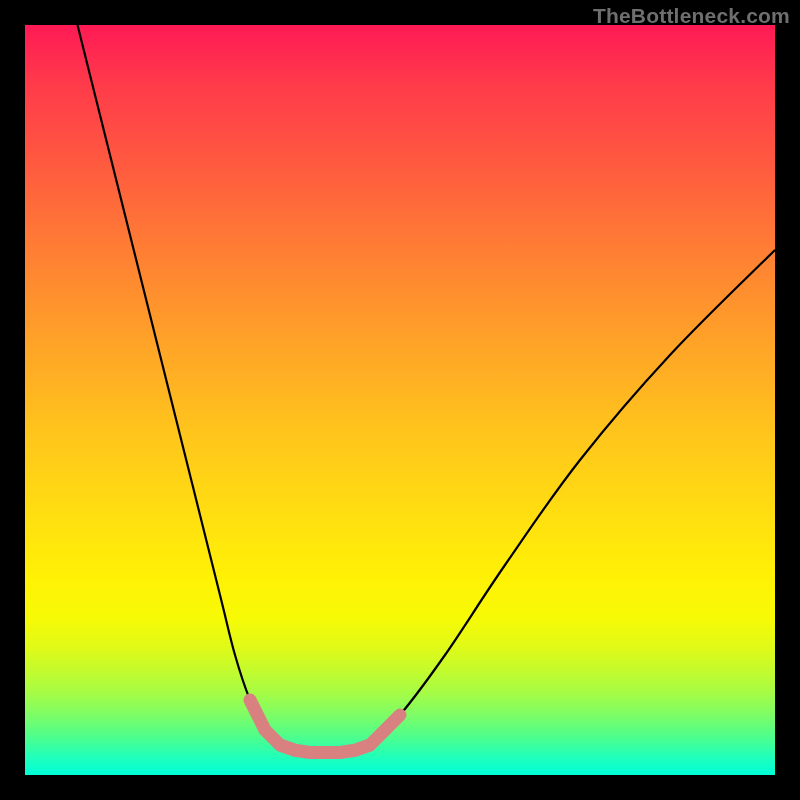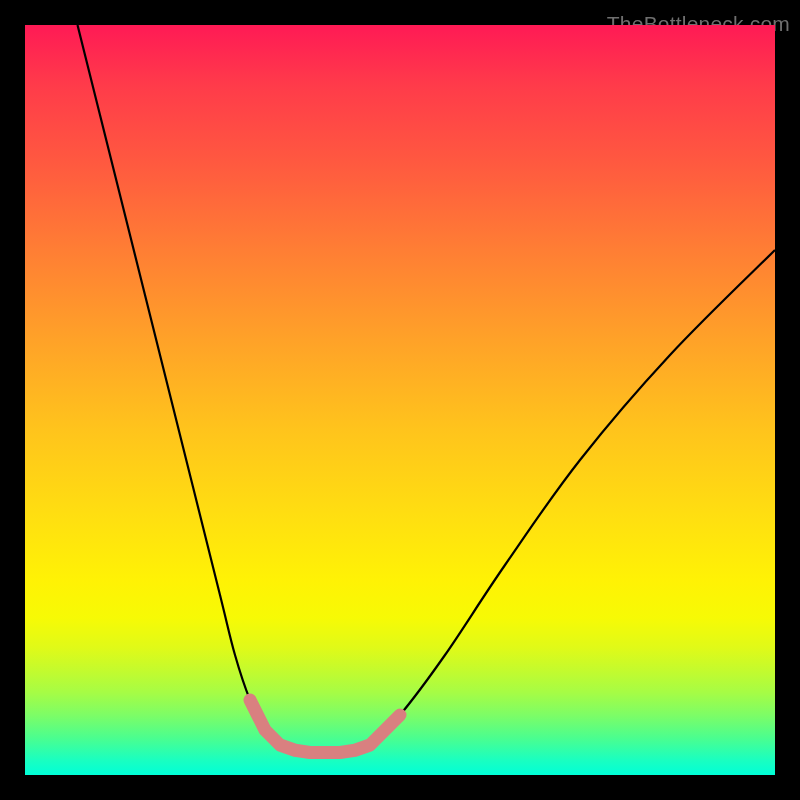--- a/index.html
+++ b/index.html
@@ -39,25 +39,25 @@
       #c4fb2d 86%,
       #a6fc45 89%,
       #7dfd66 92%,
       #4cfe8e 95%,
       #1affc0 98%,
       #00ffd8 100%
     );
   }
   .watermark {
     position: absolute;
-    top: 12px;
+    top: 4px;
     right: 10px;
     color: #6f6f6f;
     font-size: 21px;
-    font-weight: 400;
+    font-weight: 700;
     letter-spacing: 0.2px;
     user-select: none;
   }
   svg.curves {
     position: absolute;
     left: 0;
     top: 0;
     width: 750px;
     height: 750px;
   }

